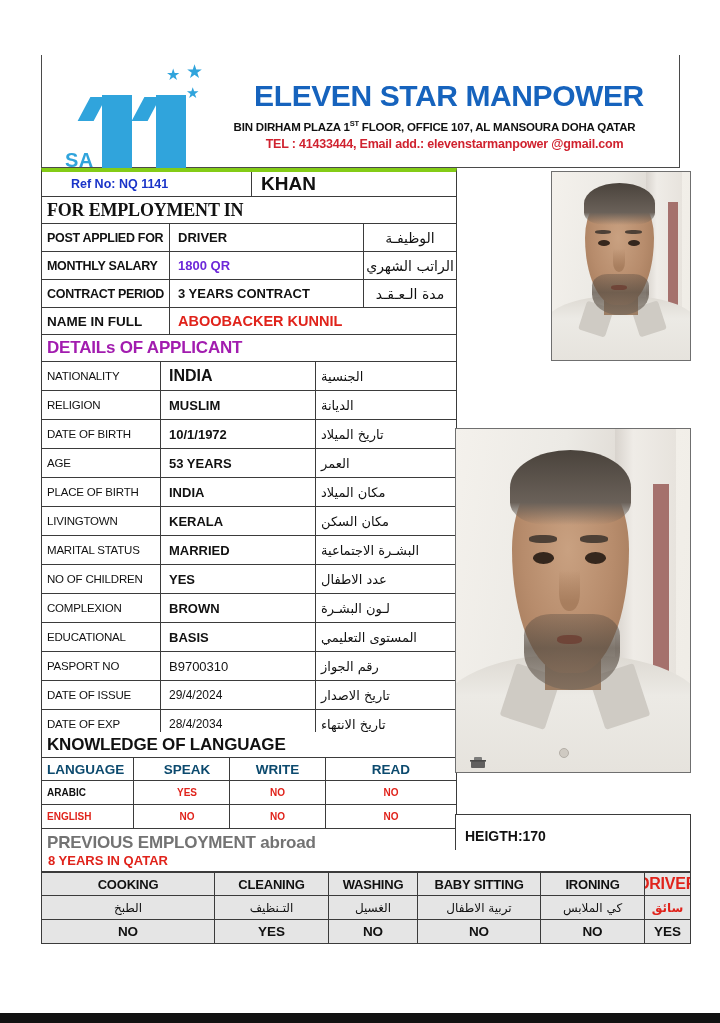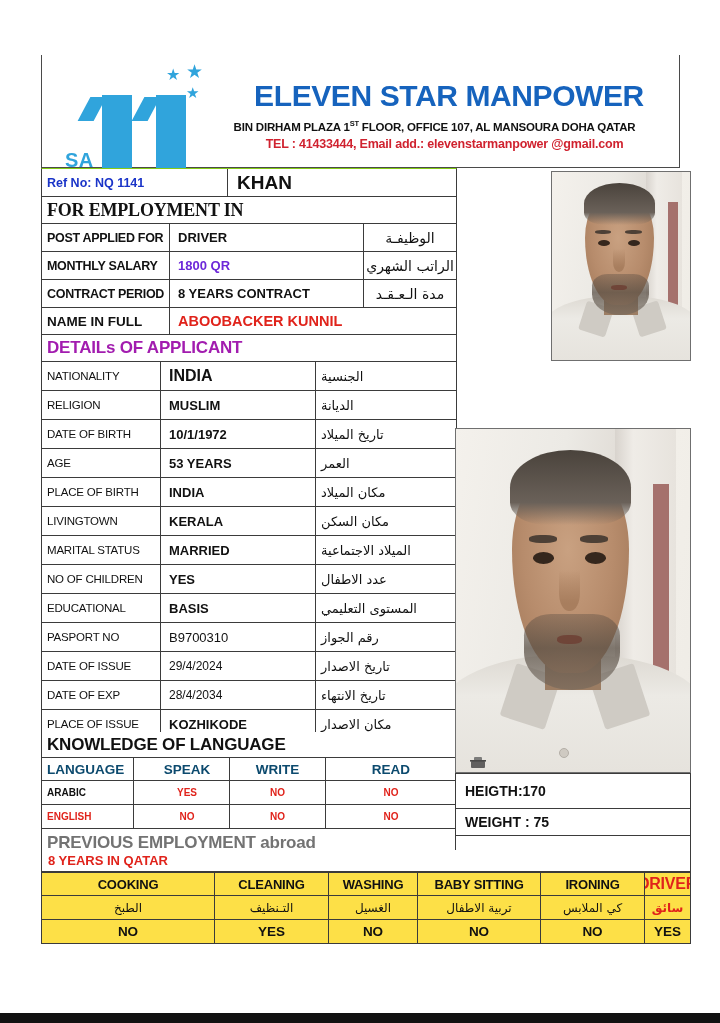--- a/index.html
+++ b/index.html
@@ -43,21 +43,21 @@
   }
   .addr sup{font-size:7.5px;vertical-align:super;}
   .contact{
     position:absolute;left:160px;top:82px;width:485px;text-align:center;
     font-size:12.5px;font-weight:bold;color:#d0222f;letter-spacing:-0.2px;white-space:nowrap;
   }
 
   
   .formcol{position:absolute;left:41px;top:168px;width:416px;}
   .row{display:flex;border:1px solid #3b3b3b;border-top:none;box-sizing:border-box;background:#fff;}
-  .formcol > .row:first-child{border-top:1px solid #84cc16;}
+  .formcol > .row:first-child{border-top:4px solid #84cc16;padding-left:24px;}
   .cell{box-sizing:border-box;display:flex;align-items:center;padding:0 5px;overflow:hidden;white-space:nowrap;}
   .vdiv{border-left:1px solid #3b3b3b;}
 
   .r-ref{height:29px;}
   .c-ref{width:185px;font-size:12.5px;font-weight:bold;color:#1a34c8;}
   .c-khan{flex:1;font-size:19px;font-weight:bold;color:#111;padding-left:9px;}
 
   .r-bigtitle{height:27px;font-family:Liberation Serif, serif;}
   .c-bigtitle{flex:1;font-size:18px;font-weight:bold;color:#111;letter-spacing:-0.2px;}
 
@@ -120,21 +120,21 @@
   .ph-mouth{position:absolute;left:43%;top:60%;width:11%;height:2.6%;background:#6d4034;border-radius:40%;opacity:.85;}
   .ph-btn{position:absolute;left:44%;bottom:4%;width:8px;height:8px;border-radius:50%;
     background:#cfcac2;border:1px solid #b4afa7;}
   .ph-stamp{position:absolute;left:6%;bottom:1%;width:16px;height:13px;opacity:.85;}
 
   
   .rightcol{position:absolute;left:455px;top:773px;width:236px;}
   .rrow{box-sizing:border-box;border:1px solid #3b3b3b;border-top:none;display:flex;align-items:center;
         padding-left:9px;background:#fff;font-size:14px;font-weight:bold;color:#111;}
   .rightcol > .rrow:first-child{border-top:1px solid #3b3b3b;}
-  .rh{height:36px;}
+  .rh{height:44px;margin-top:41px;}
   .rw{height:27px;}
   .rblank{height:33px;}
 
   
   .langblock{position:absolute;left:41px;top:732px;width:416px;}
   .r-kol{height:26px;}
   .c-kol{flex:1;font-size:17px;font-weight:bold;color:#111;letter-spacing:-0.2px;}
   .r-lh{height:23px;}
   .r-lv{height:24px;}
   .c-l1{width:91px;}
@@ -147,21 +147,21 @@
 
   .r-prev{height:28px;}
   .c-prev{flex:1;font-size:17px;font-weight:bold;color:#737373;letter-spacing:-0.2px;}
 
   
   .yearsrow{position:absolute;left:41px;top:850px;width:650px;height:22px;
     border:1px solid #3b3b3b;border-top:none;box-sizing:border-box;display:flex;align-items:center;
     padding-left:6px;font-size:13px;font-weight:bold;color:#e0231b;background:#fff;}
 
   .skills{position:absolute;left:41px;top:872px;width:650px;}
-  .srow{display:flex;box-sizing:border-box;border:1px solid #3b3b3b;border-top:none;background:#fde047;}
+  .srow{display:flex;box-sizing:border-box;border:1px solid #3b3b3b;border-top:none;background:#e5e5e5;}
   .skills > .srow:first-child{border-top:1px solid #3b3b3b;}
   .sh{height:24px;}
   .sa-r{height:24px;}
   .sv{height:24px;}
   .scell{box-sizing:border-box;display:flex;align-items:center;justify-content:center;overflow:hidden;white-space:nowrap;}
   .sc1{width:172px;}
   .sc2{width:114px;}
   .sc3{width:89px;}
   .sc4{width:123px;}
   .sc5{width:104px;}
@@ -217,21 +217,21 @@
     </div>
 
     <div class="row r-emp">
       <div class="cell c-lbl-emp">MONTHLY SALARY</div>
       <div class="cell c-val-emp red vdiv">1800 QR</div>
       <div class="cell c-ar-emp vdiv">الراتب الشهري</div>
     </div>
 
     <div class="row r-emp">
       <div class="cell c-lbl-emp">CONTRACT PERIOD</div>
-      <div class="cell c-val-emp vdiv">8 YEARS CONTRACT</div>
+      <div class="cell c-val-emp vdiv">3 YEARS CONTRACT</div>
       <div class="cell c-ar-emp vdiv">مدة الـعـقـد</div>
     </div>
 
     <div class="row r-name">
       <div class="cell c-lbl-name">NAME IN FULL</div>
       <div class="cell c-val-name vdiv">ABOOBACKER KUNNIL</div>
     </div>
 
     <div class="row r-det">
       <div class="cell c-det-title">DETAILs  OF  APPLICANT</div>
@@ -263,26 +263,31 @@
       <div class="cell c-d-ar vdiv">مكان الميلاد</div>
     </div>
     <div class="row r-d">
       <div class="cell c-d-lbl">LIVINGTOWN</div>
       <div class="cell c-d-val vdiv">KERALA</div>
       <div class="cell c-d-ar vdiv">مكان السكن</div>
     </div>
     <div class="row r-d">
       <div class="cell c-d-lbl">MARITAL STATUS</div>
       <div class="cell c-d-val vdiv">MARRIED</div>
-      <div class="cell c-d-ar vdiv">الميلاد الاجتماعية</div>
+      <div class="cell c-d-ar vdiv">البشـرة الاجتماعية</div>
     </div>
     <div class="row r-d">
       <div class="cell c-d-lbl">NO OF CHILDREN</div>
       <div class="cell c-d-val vdiv">YES</div>
       <div class="cell c-d-ar vdiv">عدد الاطفال</div>
+    </div>
+    <div class="row r-d">
+      <div class="cell c-d-lbl">COMPLEXION</div>
+      <div class="cell c-d-val vdiv">BROWN</div>
+      <div class="cell c-d-ar vdiv">لـون البشـرة</div>
     </div>
     <div class="row r-d">
       <div class="cell c-d-lbl">EDUCATIONAL</div>
       <div class="cell c-d-val vdiv">BASIS</div>
       <div class="cell c-d-ar vdiv">المستوى التعليمي</div>
     </div>
     <div class="row r-d">
       <div class="cell c-d-lbl">PASPORT NO</div>
       <div class="cell c-d-val thin vdiv">B9700310</div>
       <div class="cell c-d-ar vdiv">رقم الجواز</div>

